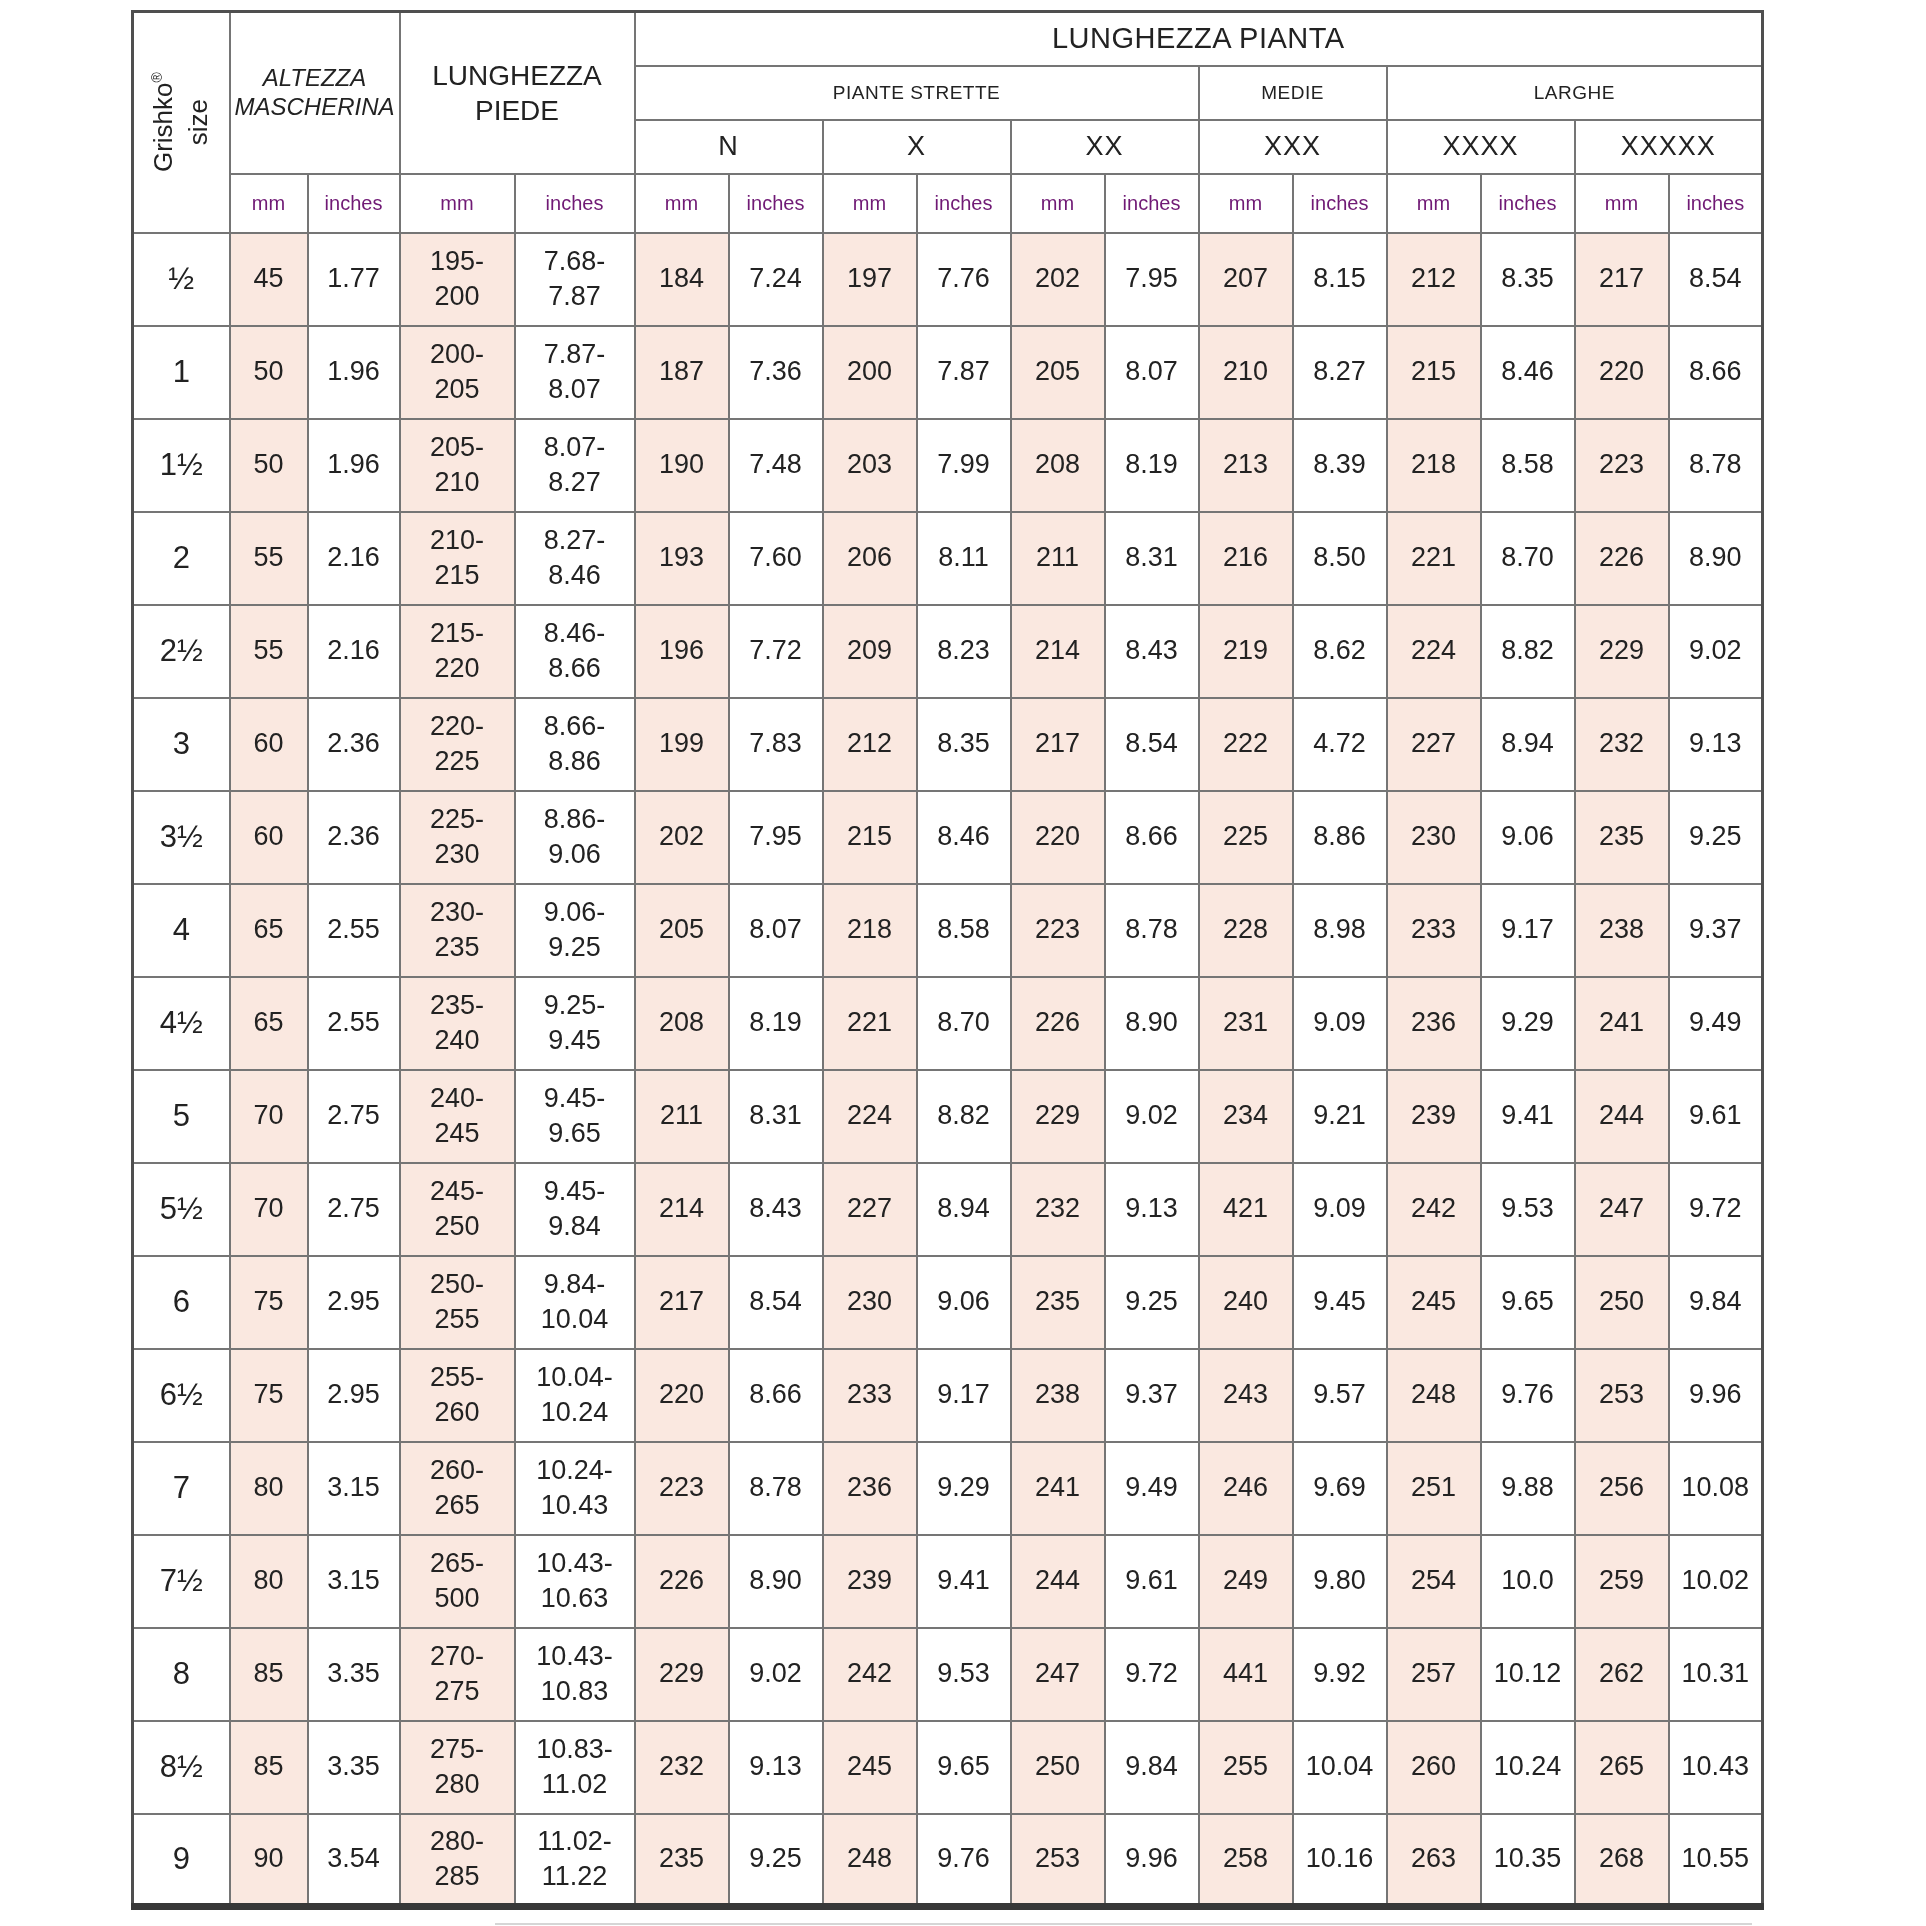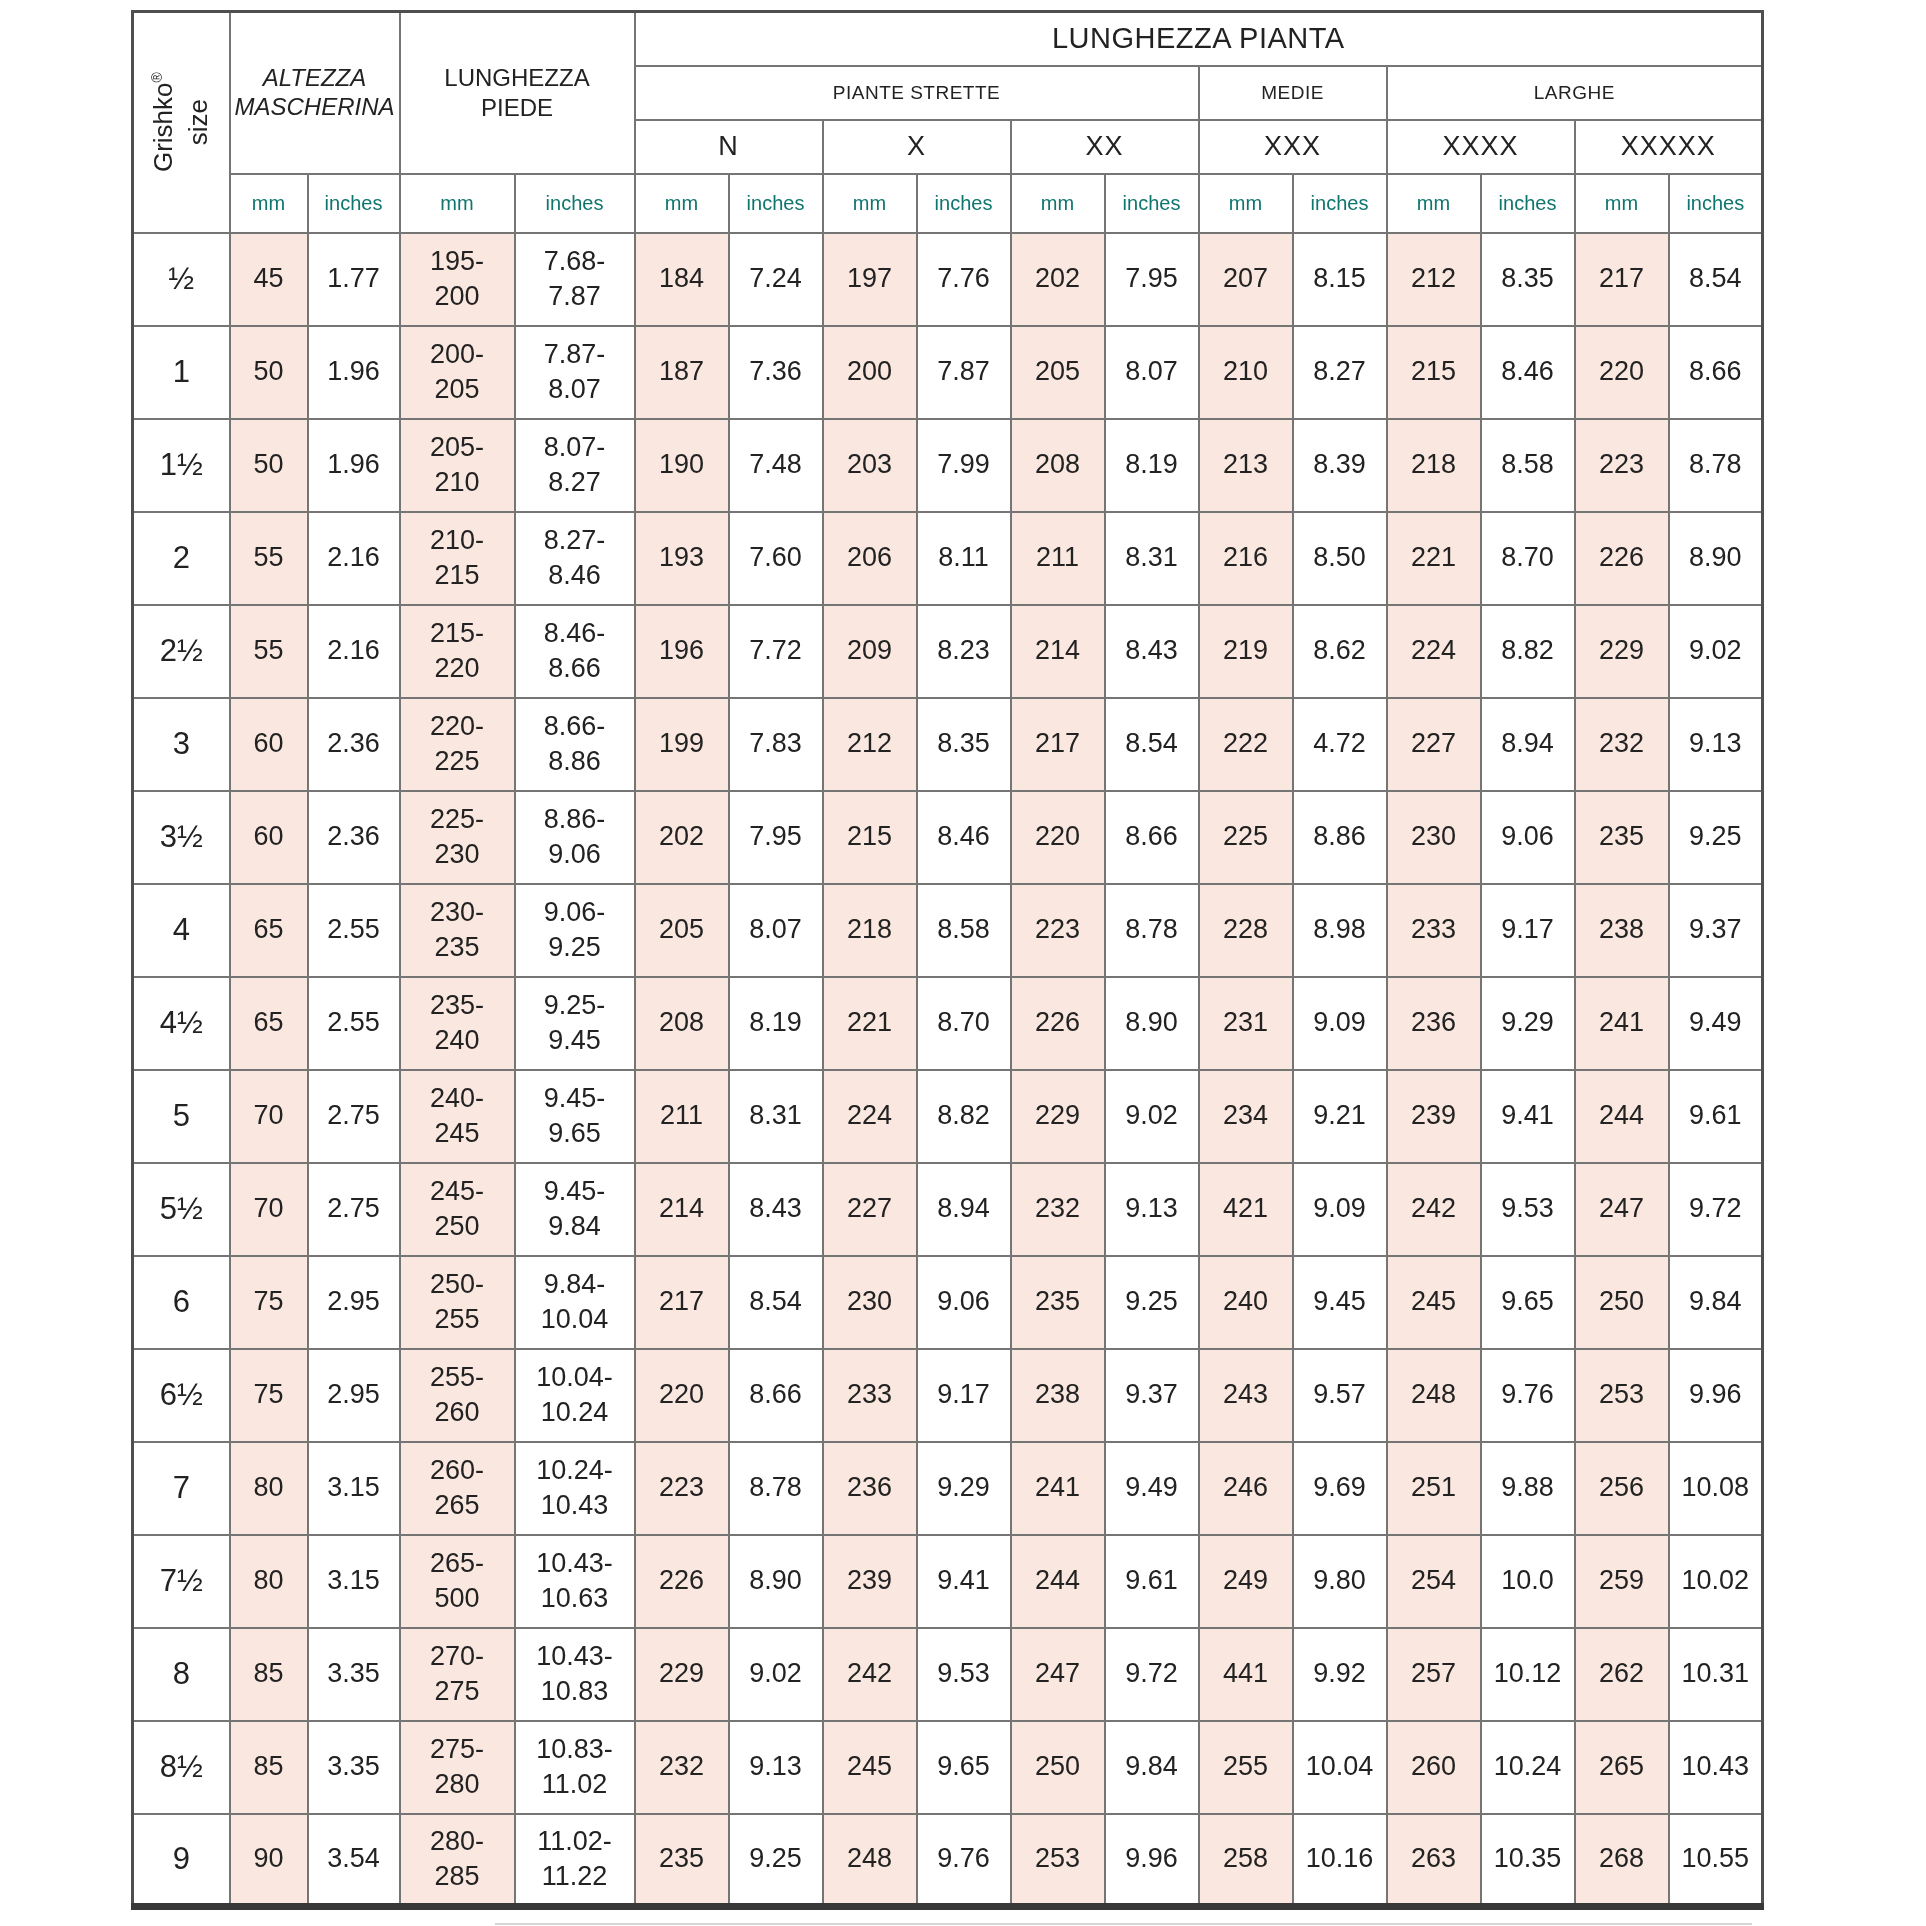--- a/index.html
+++ b/index.html
@@ -8,23 +8,23 @@
   table.size-chart{position:absolute;left:131px;top:10px;width:1629px;
           border-collapse:collapse;table-layout:fixed;
           border:3px solid #4f4f4f;border-bottom:7px solid #383838;}
   th,td{border:2px solid #757575;padding:0;text-align:center;vertical-align:middle;
         font-weight:normal;background:#ffffff;}
   tr.hA{height:54px;} tr.hB{height:54px;} tr.hC{height:54px;} tr.hD{height:59px;}
   tbody tr.data-row{height:93px;}
   .grandezza{font-size:29px;letter-spacing:0.5px;}
   .groupB{font-size:19px;letter-spacing:0.5px;}
   .widthlab{font-size:27px;letter-spacing:1px;}
-  .unit{font-size:20px;color:#0f766e;}
+  .unit{font-size:20px;color:#701a75;}
   .altezza{font-size:24px;line-height:1.2;white-space:pre-line;font-style:italic;}
-  .lunghezza{font-size:24px;line-height:1.25;white-space:pre-line;}
+  .lunghezza{font-size:28px;line-height:1.25;white-space:pre-line;}
   .corner{position:relative;}
   .rot-wrap{position:absolute;inset:0;display:flex;align-items:center;justify-content:center;}
   .rot{transform:rotate(-90deg);font-size:26px;line-height:1.35;text-align:center;white-space:nowrap;}
   .rot sup{font-size:14px;}
   td.size-cell{font-size:31px;}
   td.val-cell{font-size:27px;line-height:1.3;white-space:pre-line;}
   td.mm-col{background:#fae8e0;}
   .cutoff-line{position:absolute;left:495px;top:1923px;width:1257px;height:2px;background:#d6d6d6;}
 </style>
 </head>

